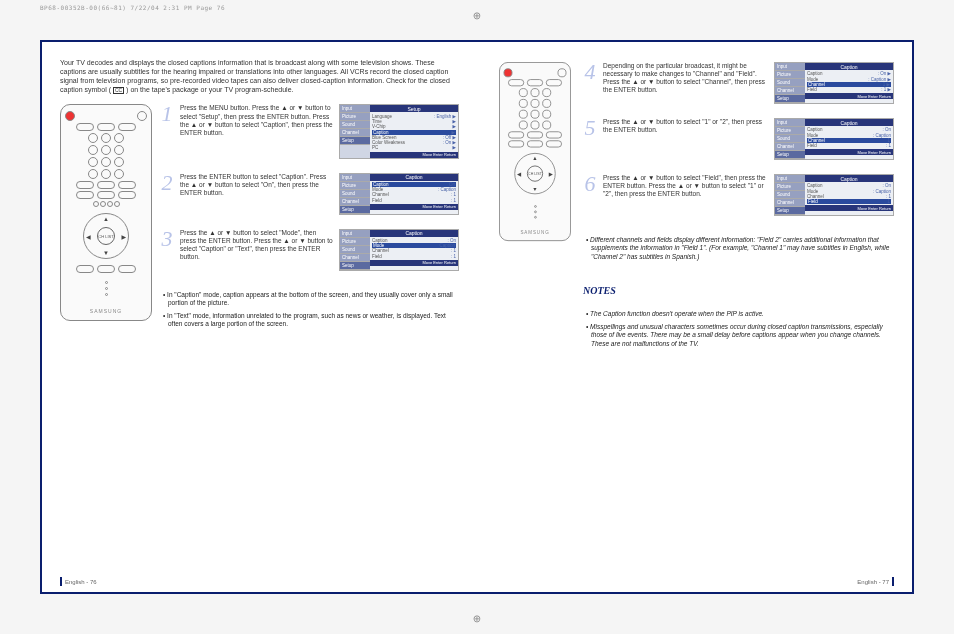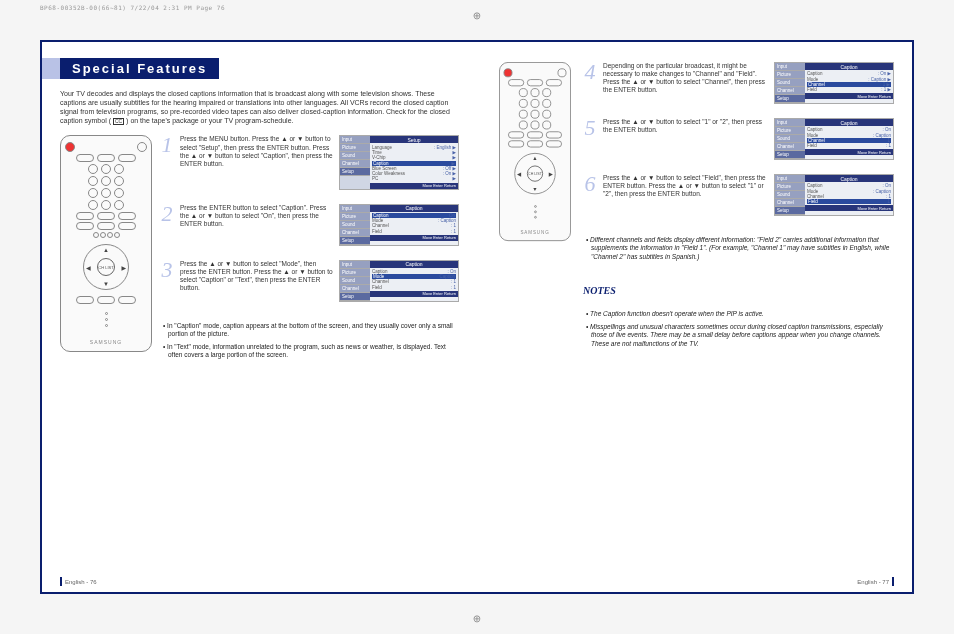--- a/index.html
+++ b/index.html
@@ -143,21 +143,20 @@
 </head>
 <body>
 
 <div class="print-header">BP68-00352B-00(66~81)  7/22/04  2:31 PM  Page 76</div>
 <div class="crop-mark crop-top">⊕</div>
 <div class="crop-mark crop-bot">⊕</div>
 
 <div class="spread">
 
   <div class="page page-left">
-    <div class="header-bar">Special Features</div>
     <p class="intro">
       <span>Your TV decodes and displays the closed captions information that is broadcast along with some television shows. These captions are usually subtitles for the hearing impaired or translations into other languages. All VCRs record the closed caption signal from television programs, so pre-recorded video tapes can also deliver closed-caption information. Check for the closed caption symbol (</span>
       <span class="cc-sym">CC</span>
       <span>) on the tape's package or your TV program-schedule.</span>
     </p>
 
     <div class="columns">
 
       <div class="remote-col">
         <div class="remote">

